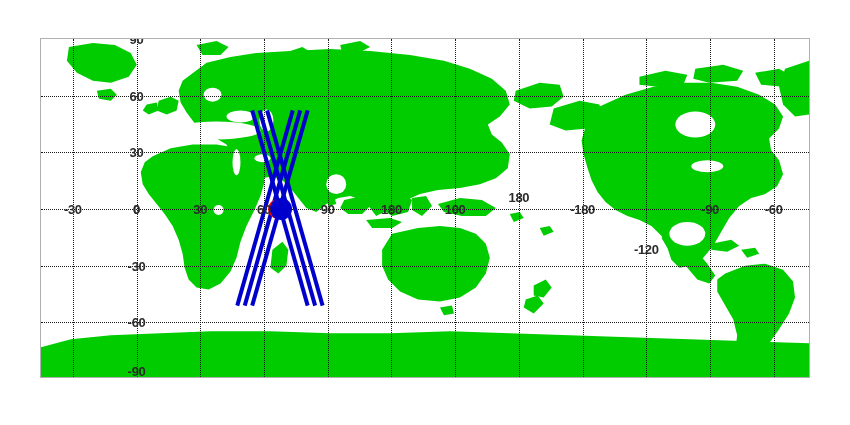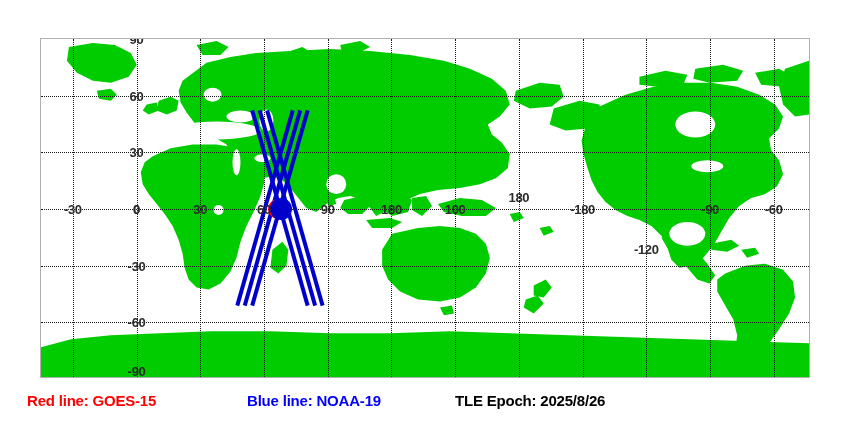--- a/index.html
+++ b/index.html
@@ -293,19 +293,14 @@
       <span class="tick-label lat-label" style="left:95.56px; top:56.67px;">60</span>
       <span class="tick-label lat-label" style="left:95.56px; top:113.33px;">30</span>
       <span class="tick-label lat-label" style="left:95.56px; top:170px;">0</span>
       <span class="tick-label lat-label" style="left:95.56px; top:226.67px;">-30</span>
       <span class="tick-label lat-label" style="left:95.56px; top:283.33px;">-60</span>
       <span class="tick-label lat-label" style="left:95.56px; top:332px;">-90</span>
     </div>
 
   </div>
 
-  <div id="legend-bar">
-    <span class="legend-entry" id="legend-red">Red line: GOES-15</span>
-    <span class="legend-entry" id="legend-blue">Blue line: NOAA-19</span>
-    <span class="legend-entry" id="legend-epoch">TLE Epoch: 2025/8/26</span>
-  </div>
 
 </div>
 
 </body></html>

